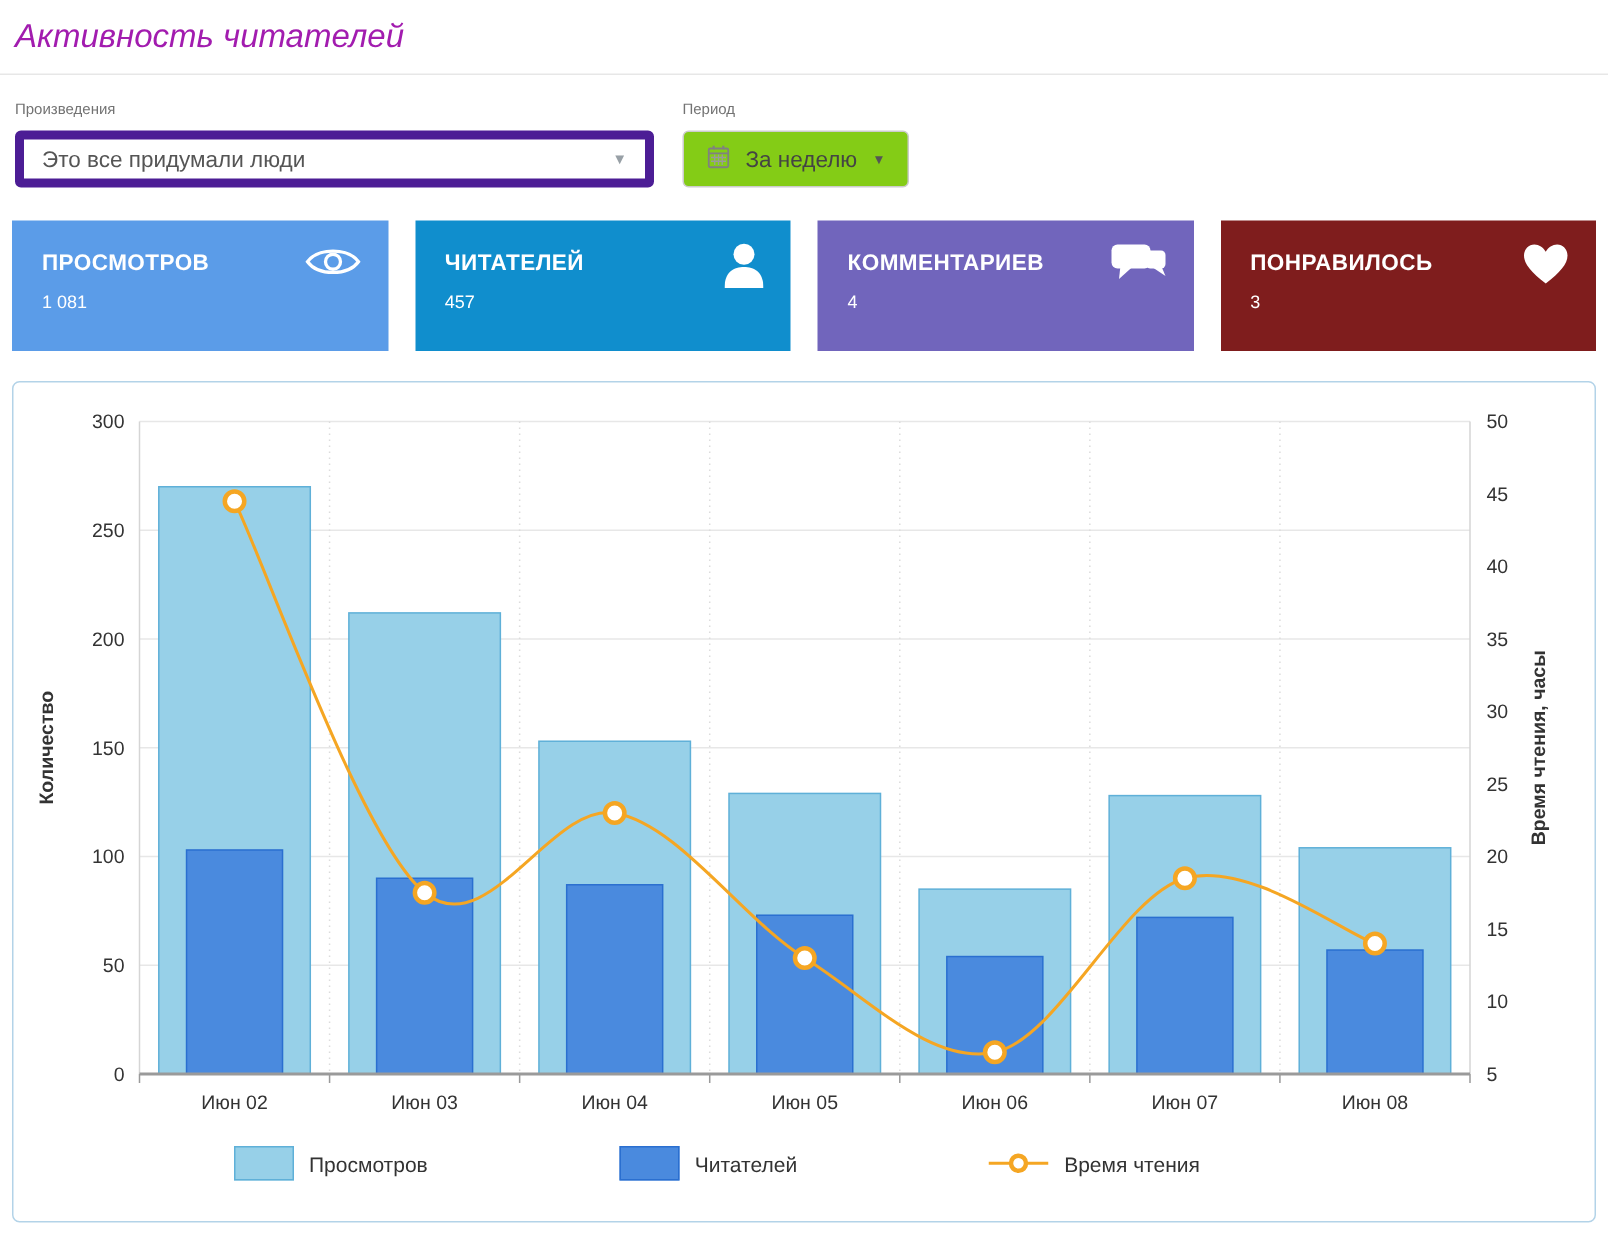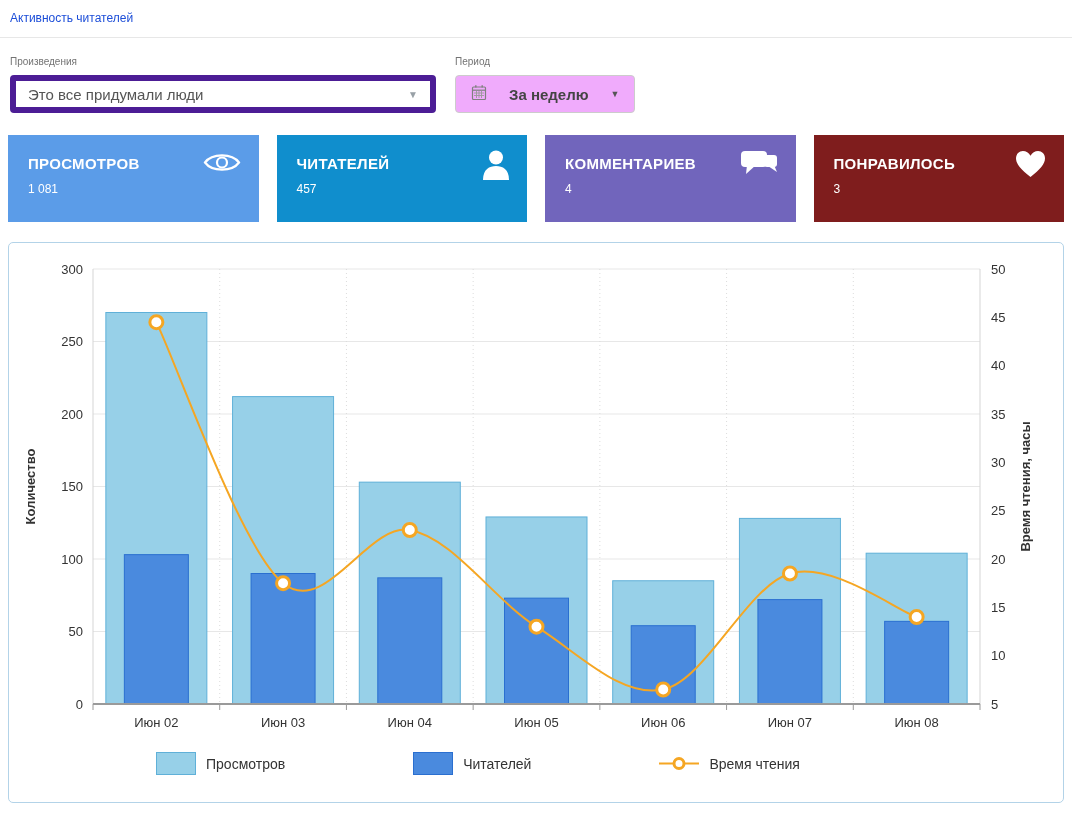--- a/index.html
+++ b/index.html
@@ -4,37 +4,37 @@
 <style>
   * { box-sizing: border-box; }
   html,body { margin:0; padding:0; }
   body {
     width:1072px; height:835px; overflow:hidden;
     background:#fff; color:#333;
     font-family:"Liberation Sans", sans-serif; font-size:14px;
   }
   
   .header { padding:11px 10px 12px; border-bottom:1px solid #e7e7e7; }
-  .header h1 { margin:0; font-size:12px; font-weight:400; color:#1d4ed8; }
+  .header h1 { margin:0; font-size:22px; font-weight:400; color:#a21caf;font-style:italic; }
 
   
   .filters { display:flex; align-items:flex-end; padding:18px 10px 0; }
   .fgroup .flabel { display:block; font-size:10px; color:#737373; margin-bottom:8px; }
   .works { width:426px; }
   .select-box {
     height:38px; border:6px solid #4c1d95; border-radius:4px; background:#fff;
     display:flex; align-items:center; justify-content:space-between;
     padding:0 12px; font-size:15px; color:#555; cursor:pointer;
   }
   .caret { color:#98a0a6; font-size:10px; }
   .period { margin-left:19px; }
   .period-box {
-    height:38px; border:1px solid #ccc; border-radius:4px; background:#f0abfc;
-    display:inline-flex; align-items:center; gap:22px; padding:0 15px;
-    font-size:15px; color:#444; cursor:pointer;font-weight:bold;
+    height:38px; border:1px solid #ccc; border-radius:4px; background:#84cc16;
+    display:inline-flex; align-items:center; gap:10px; padding:0 15px;
+    font-size:15px; color:#444; cursor:pointer;
   }
   .period-box .caret { color:#555; font-size:9px; }
   .chapters-btn {
     margin-left:31px; height:40px; border:1px solid #ccc; border-radius:4px;
     background:#fff; display:inline-flex; align-items:center; gap:9px;
     padding:0 15px; font-size:16px; color:#333; cursor:pointer;
     font-family:"Liberation Sans", sans-serif;
   }
 
   

